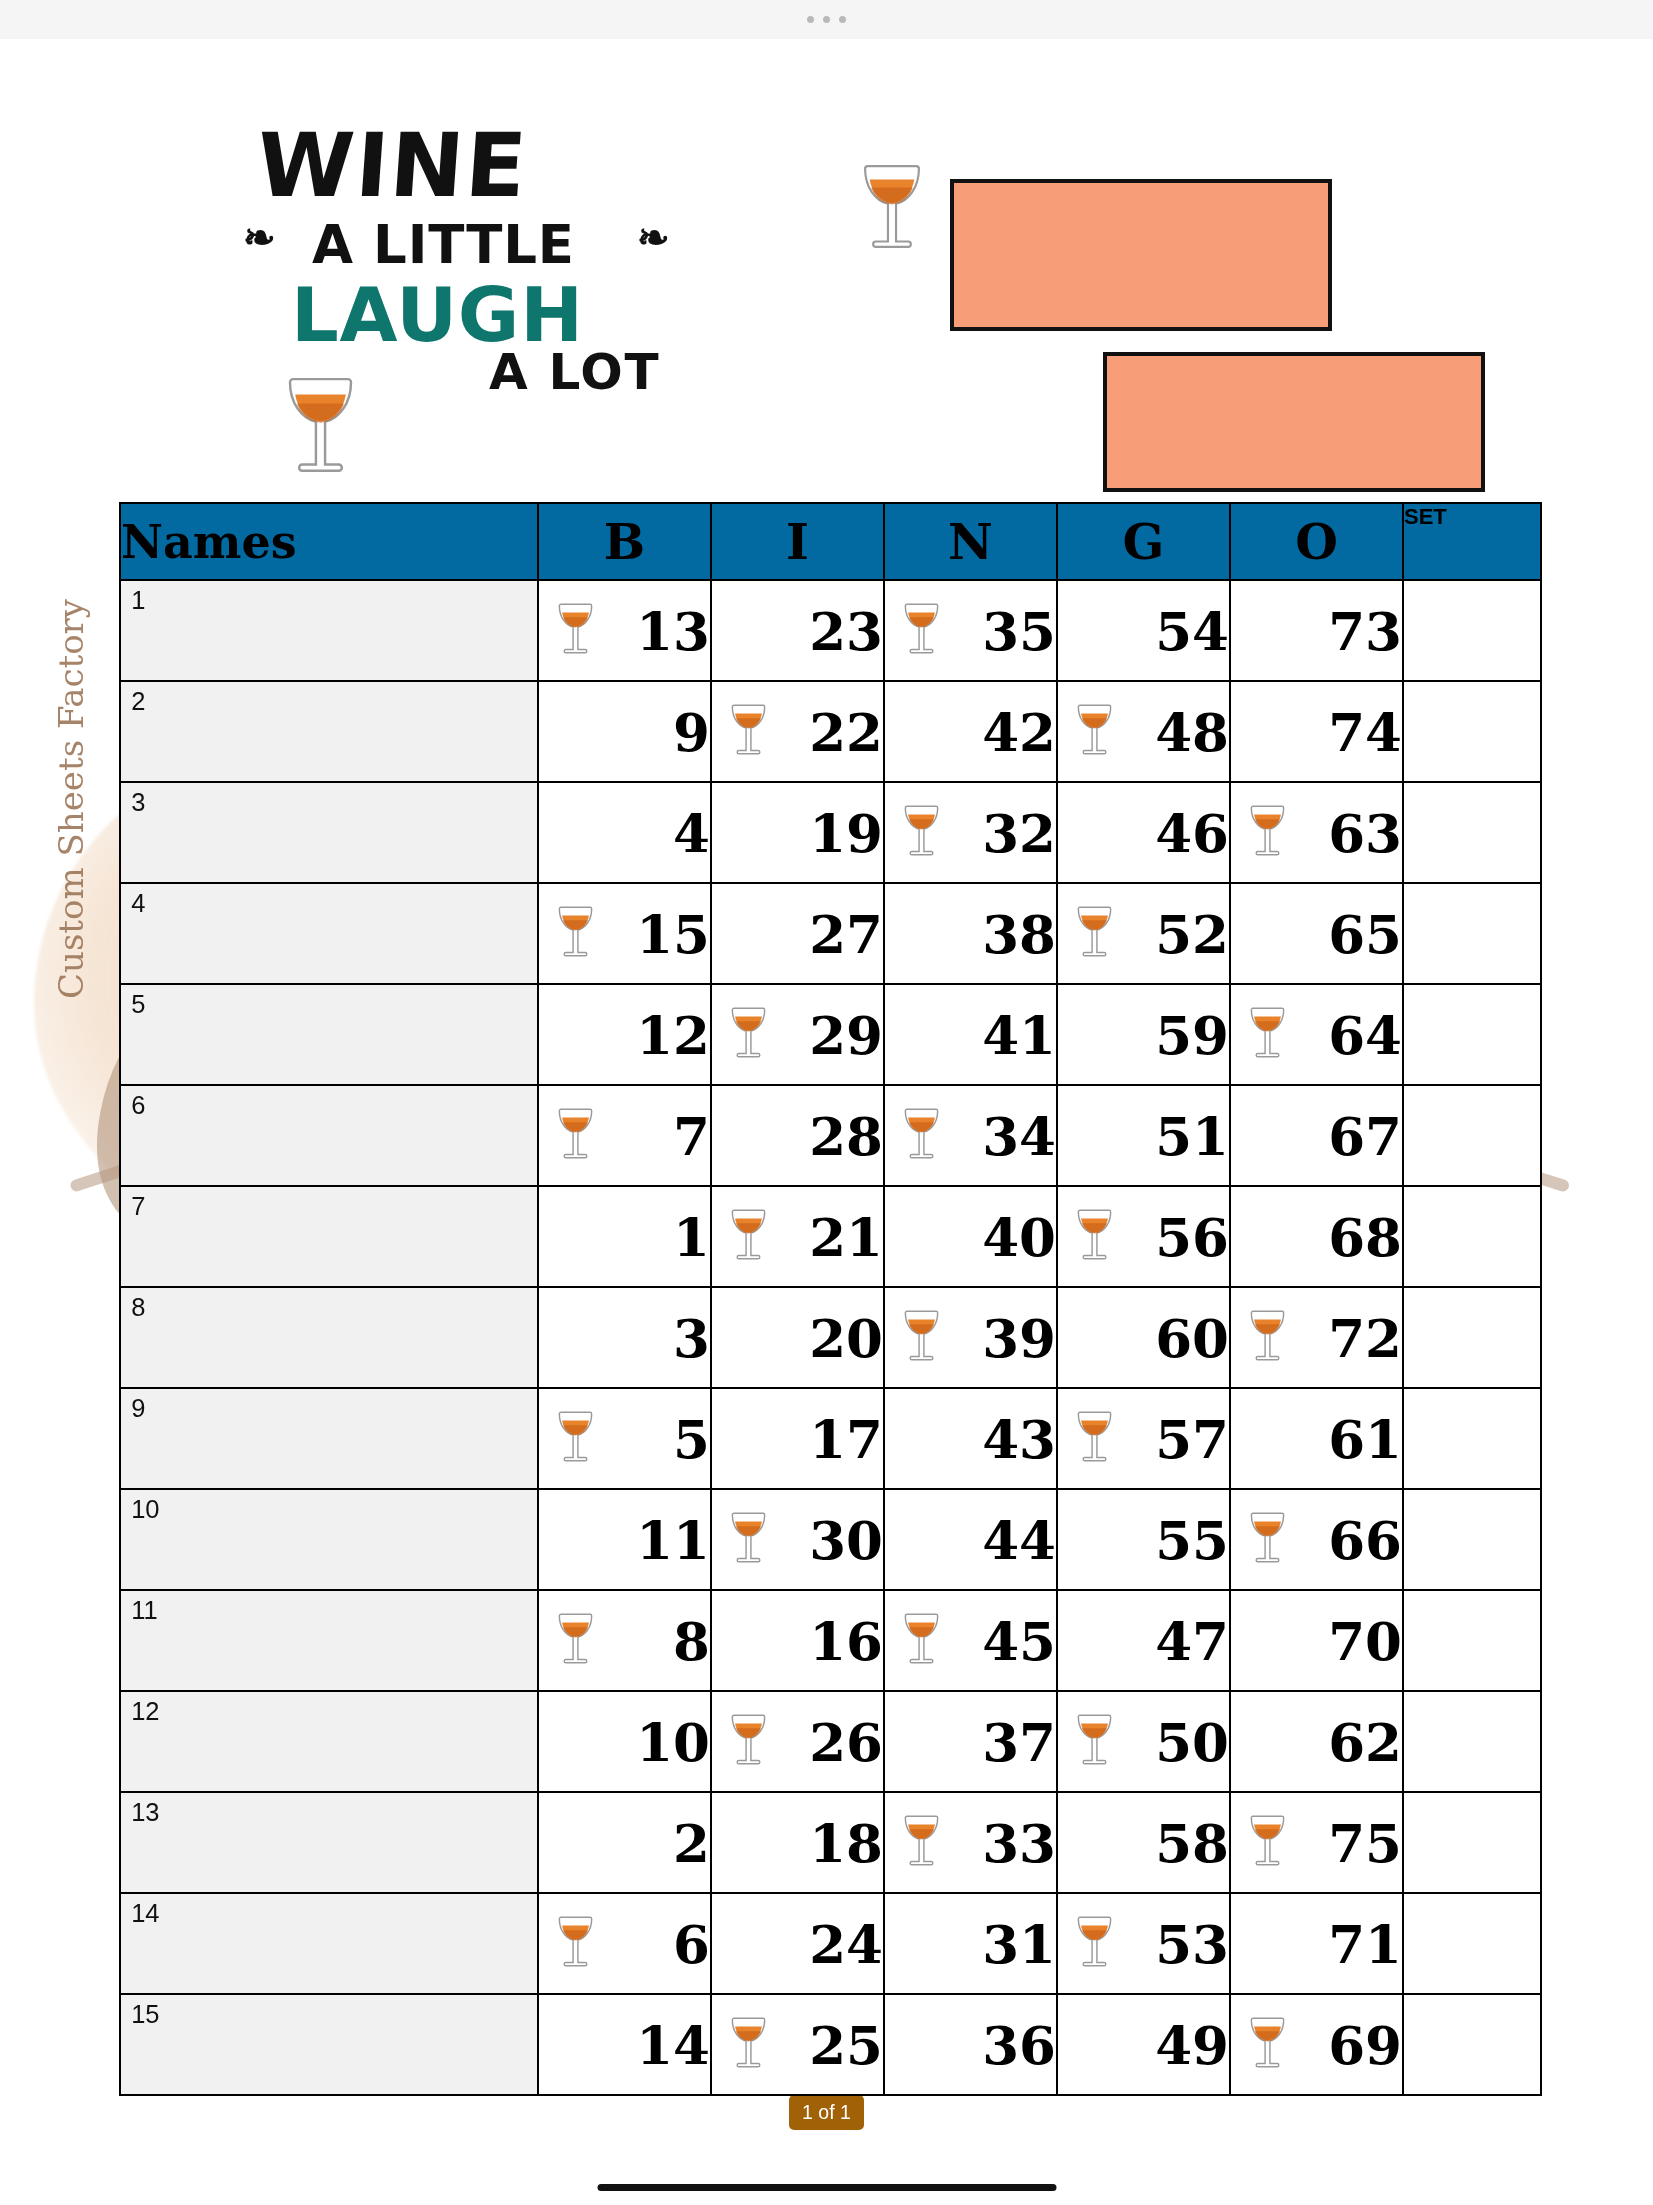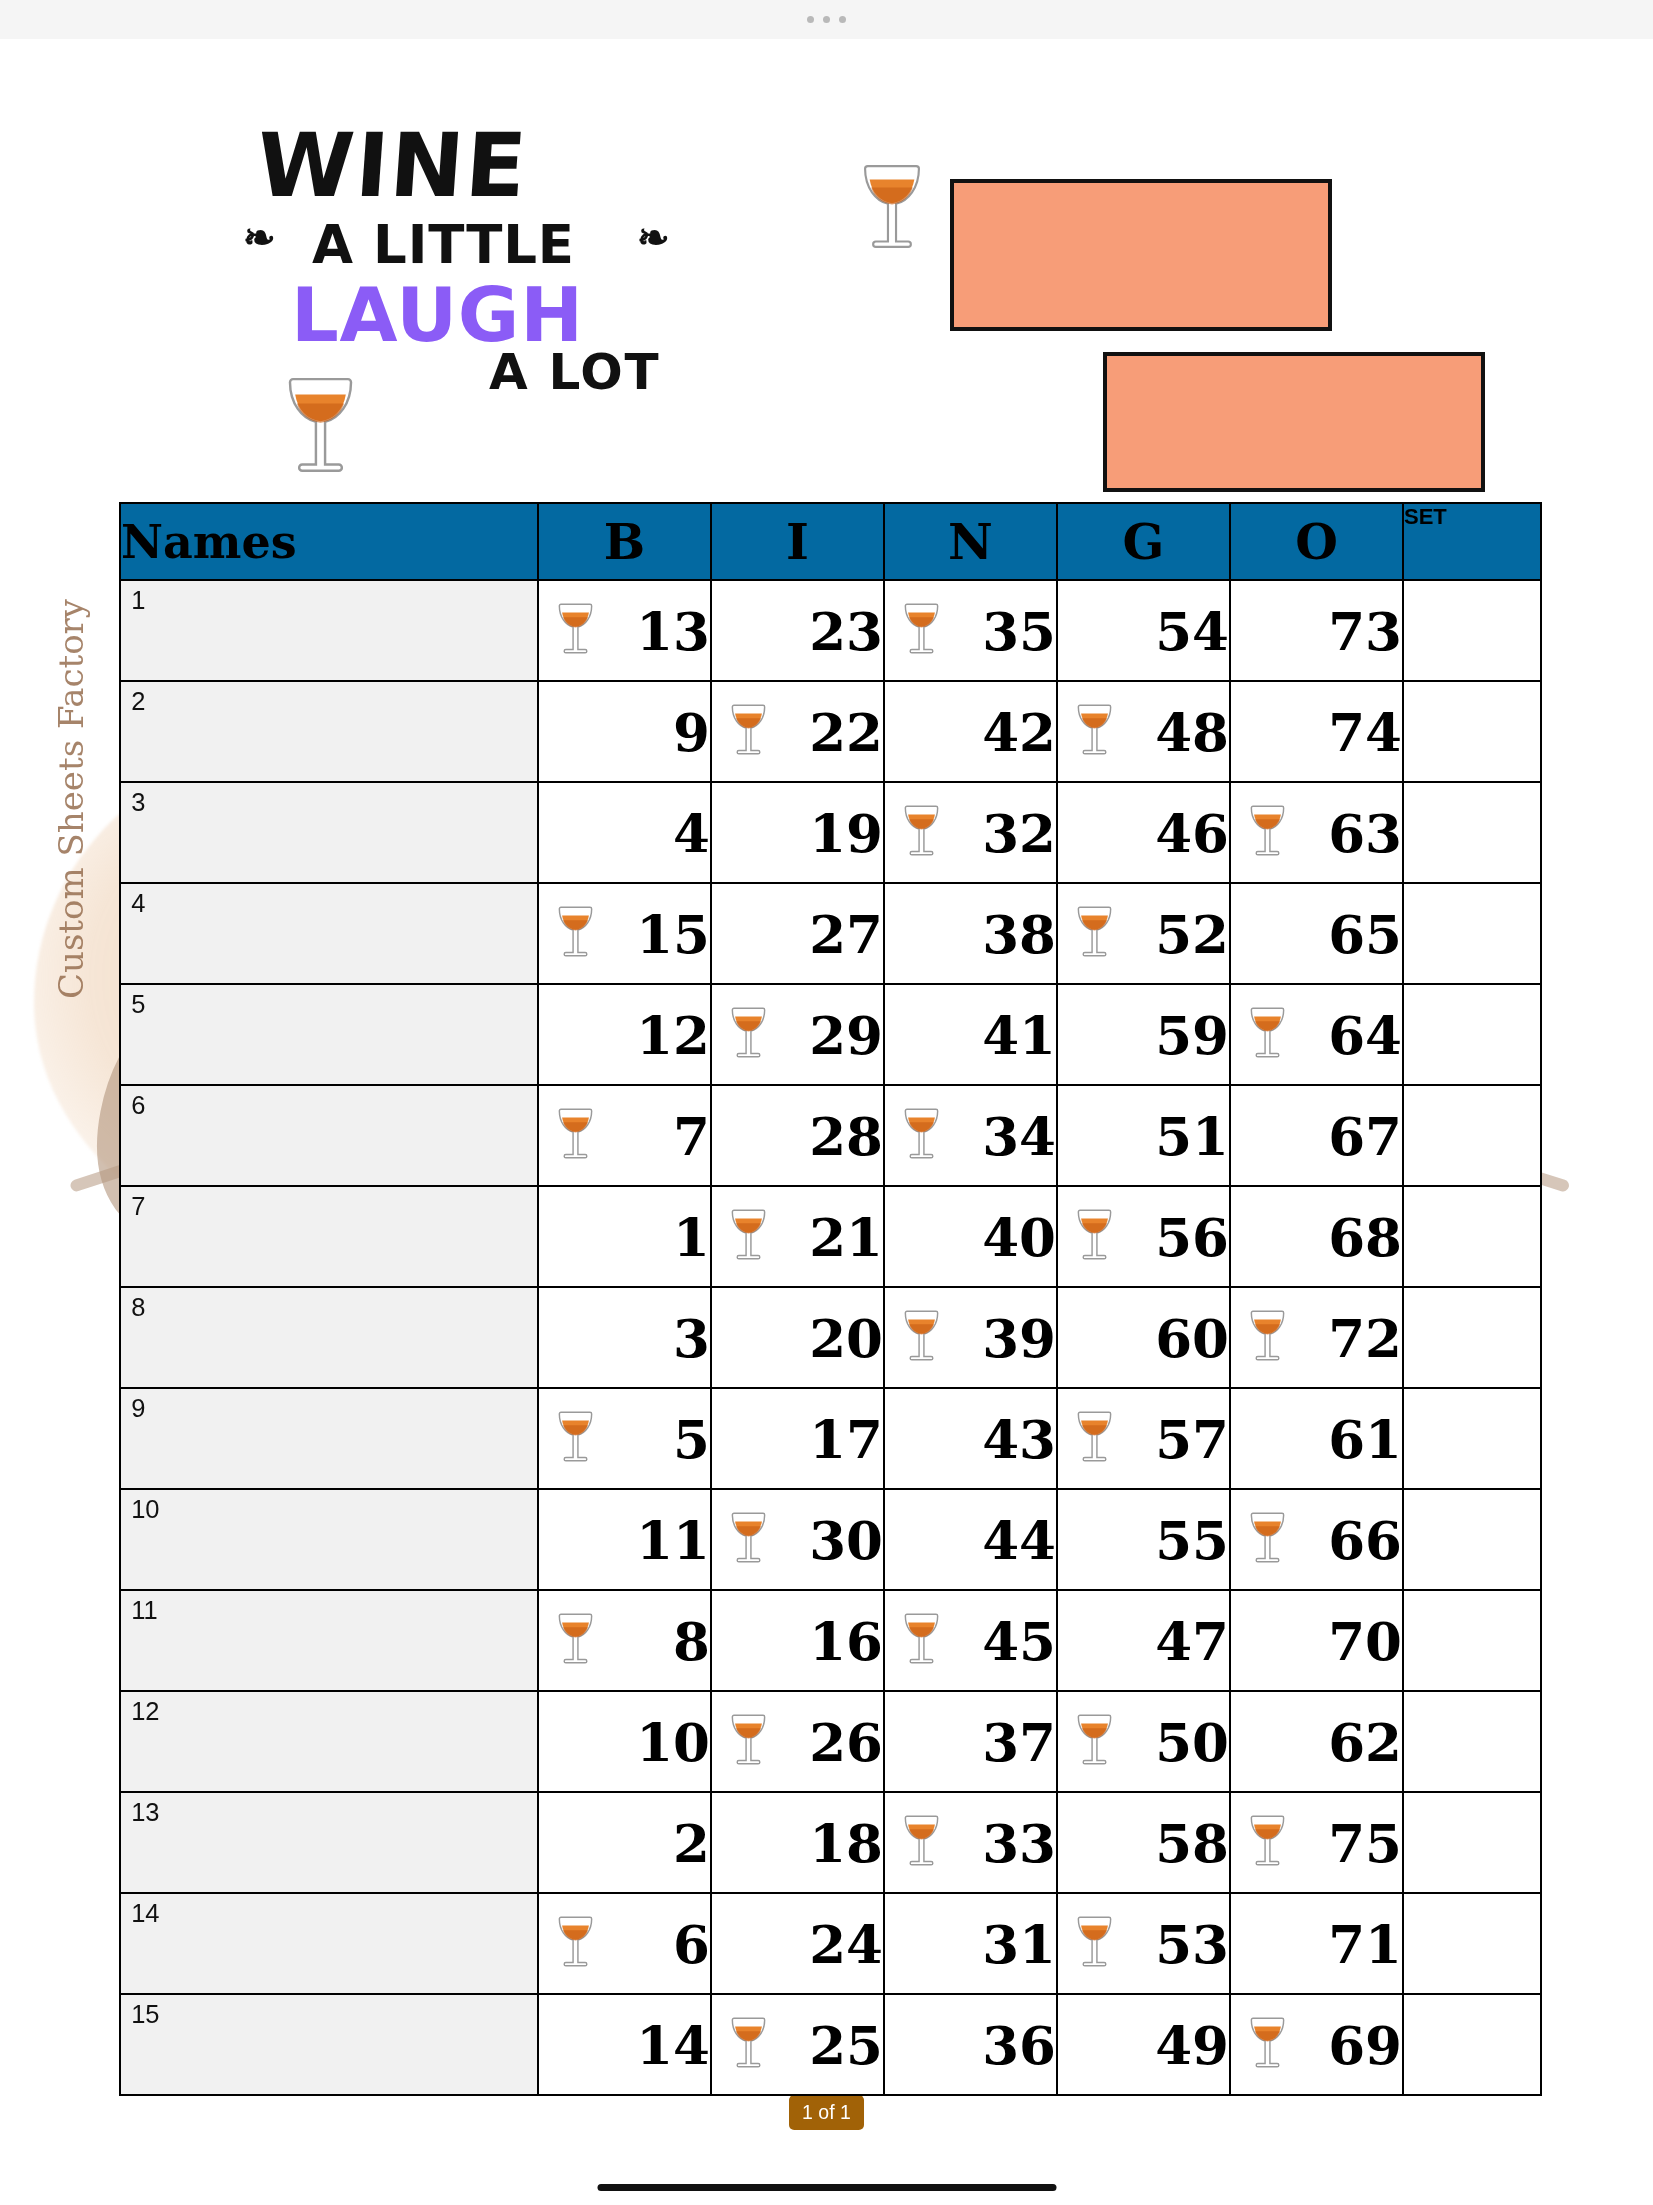--- a/index.html
+++ b/index.html
@@ -170,21 +170,21 @@
     letter-spacing: 0.8px;
     color: #111;
     position: absolute;
     left: 58px; top: 109px; margin-left: 16px;
   }
   .t-laugh {
     font-family: "DejaVu Sans", sans-serif;
     font-weight: bold;
     font-size: 75px;
     letter-spacing: 0.8px;
-    color: #8b5cf6;
+    color: #0f766e;
     position: absolute;
     left: 53px; top: 166px;
   }
   .t-alot {
     font-family: "DejaVu Sans", sans-serif;
     font-weight: bold;
     font-size: 50px;
     letter-spacing: 1.7px;
     color: #111;
     position: absolute;

